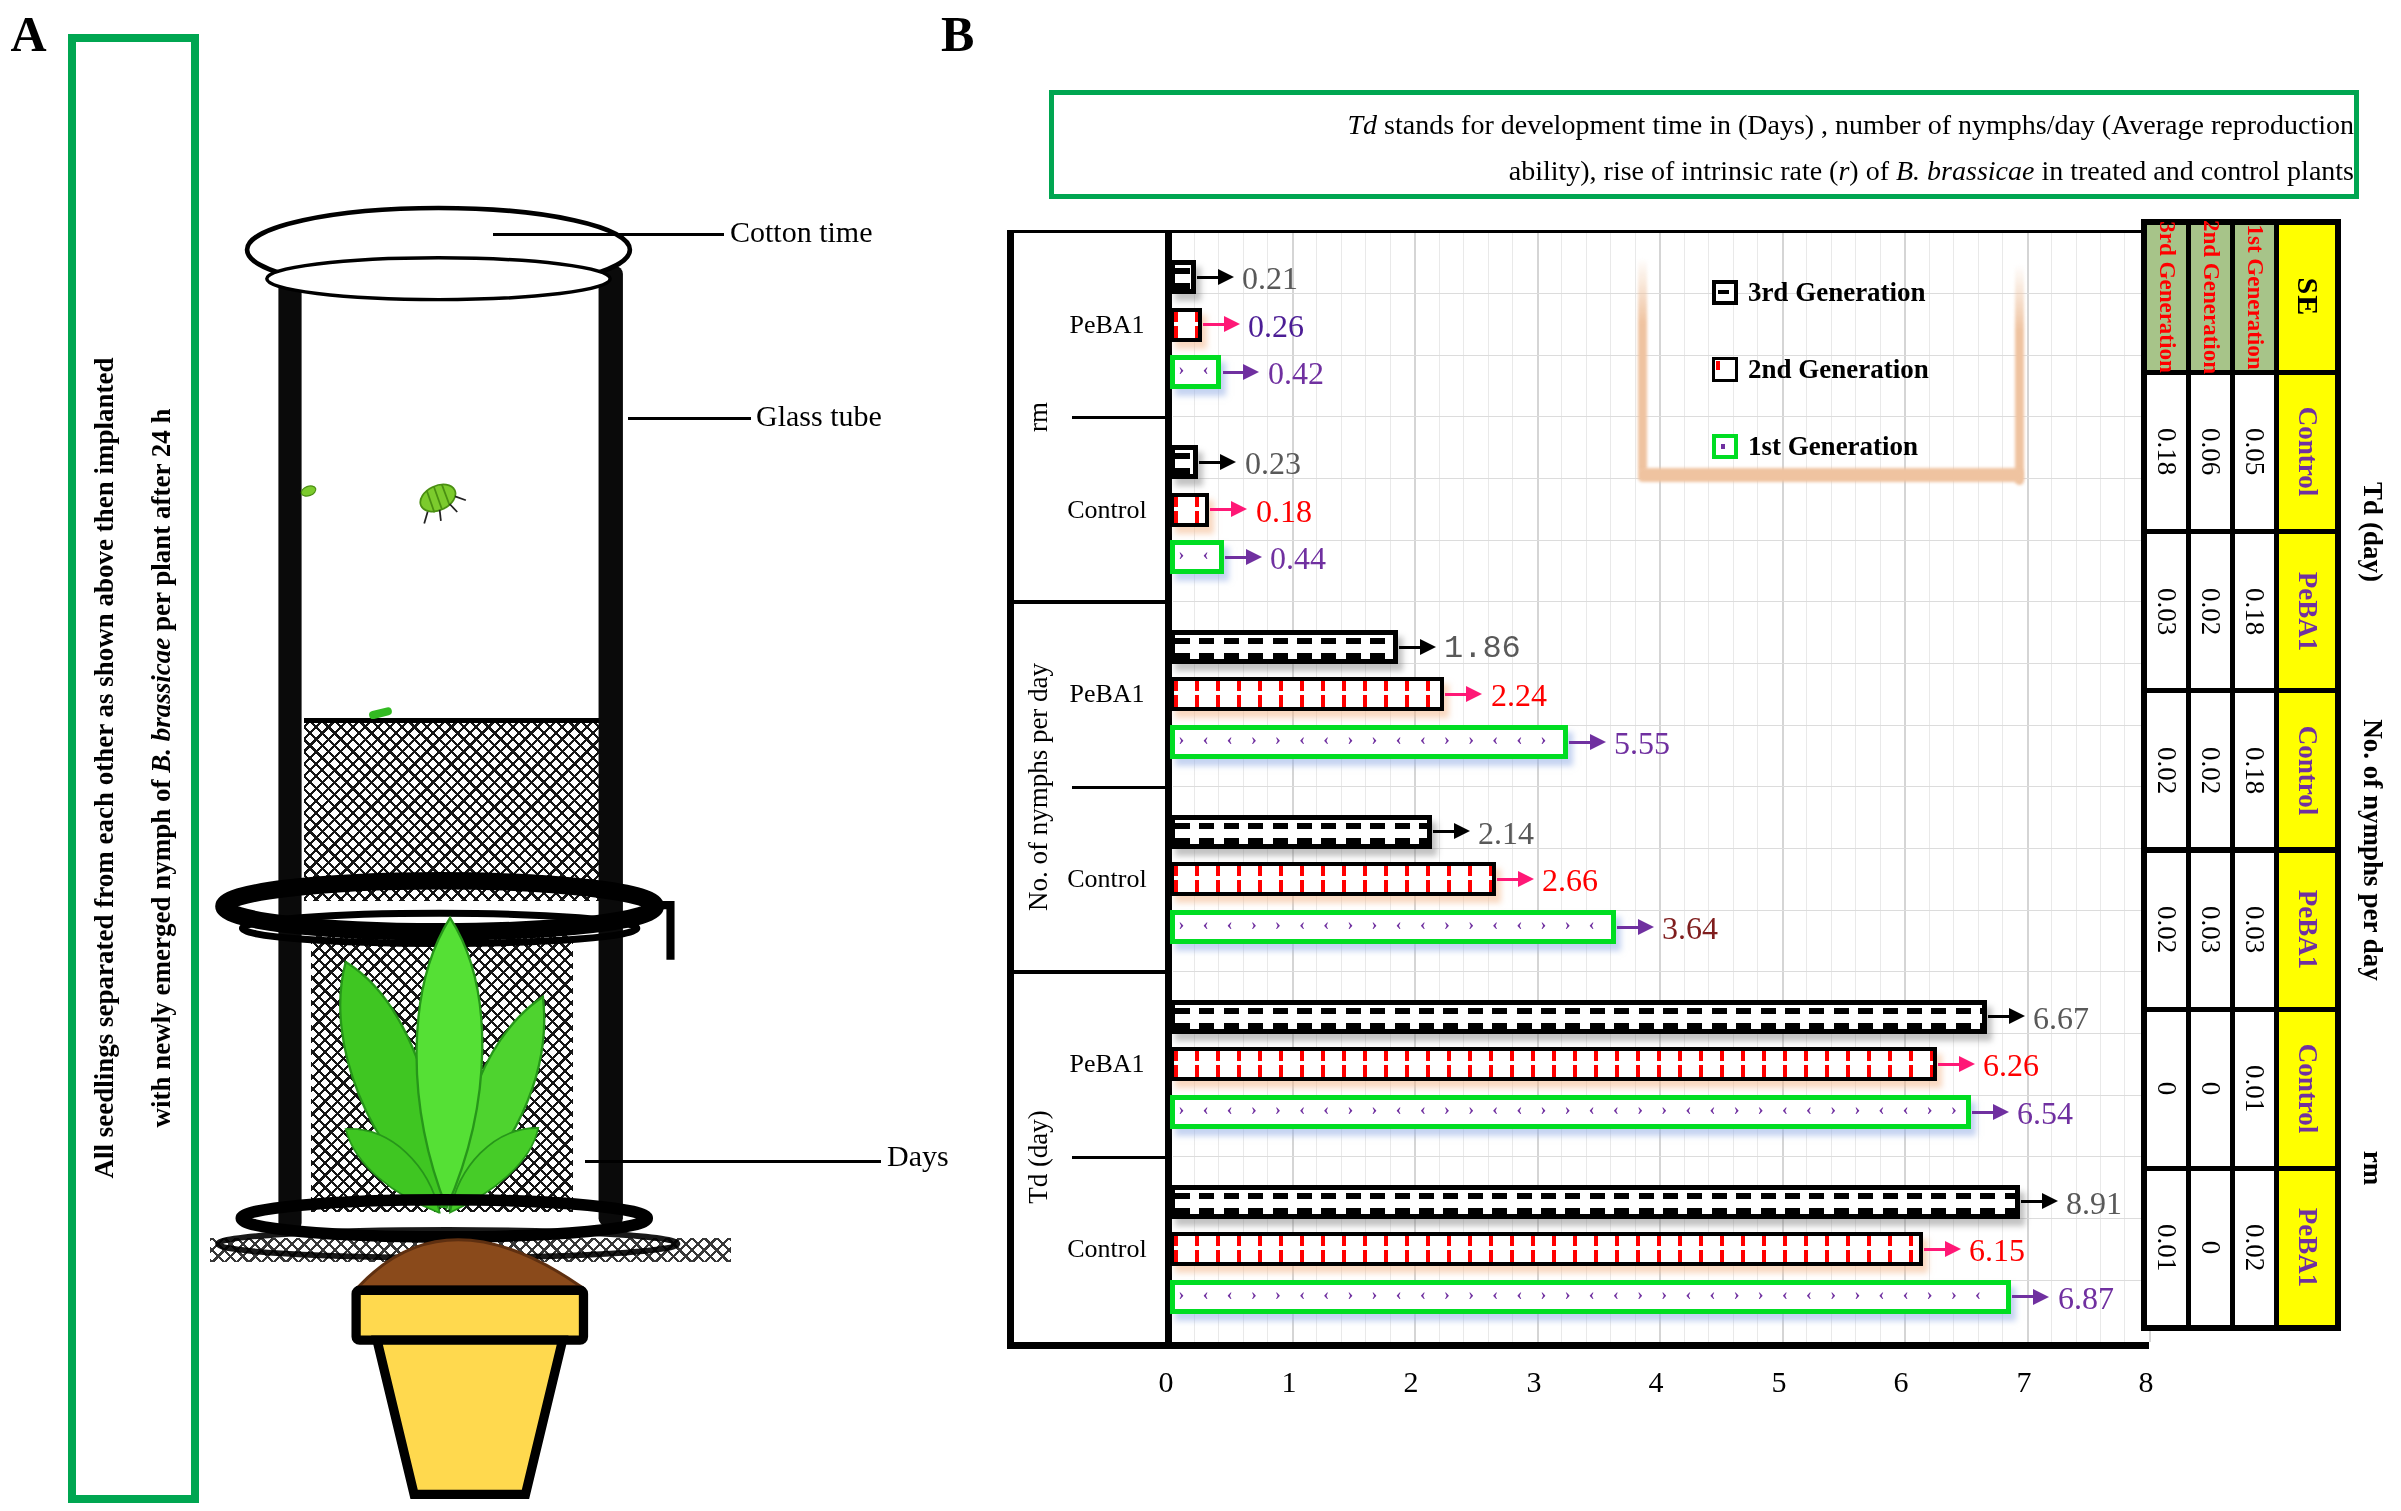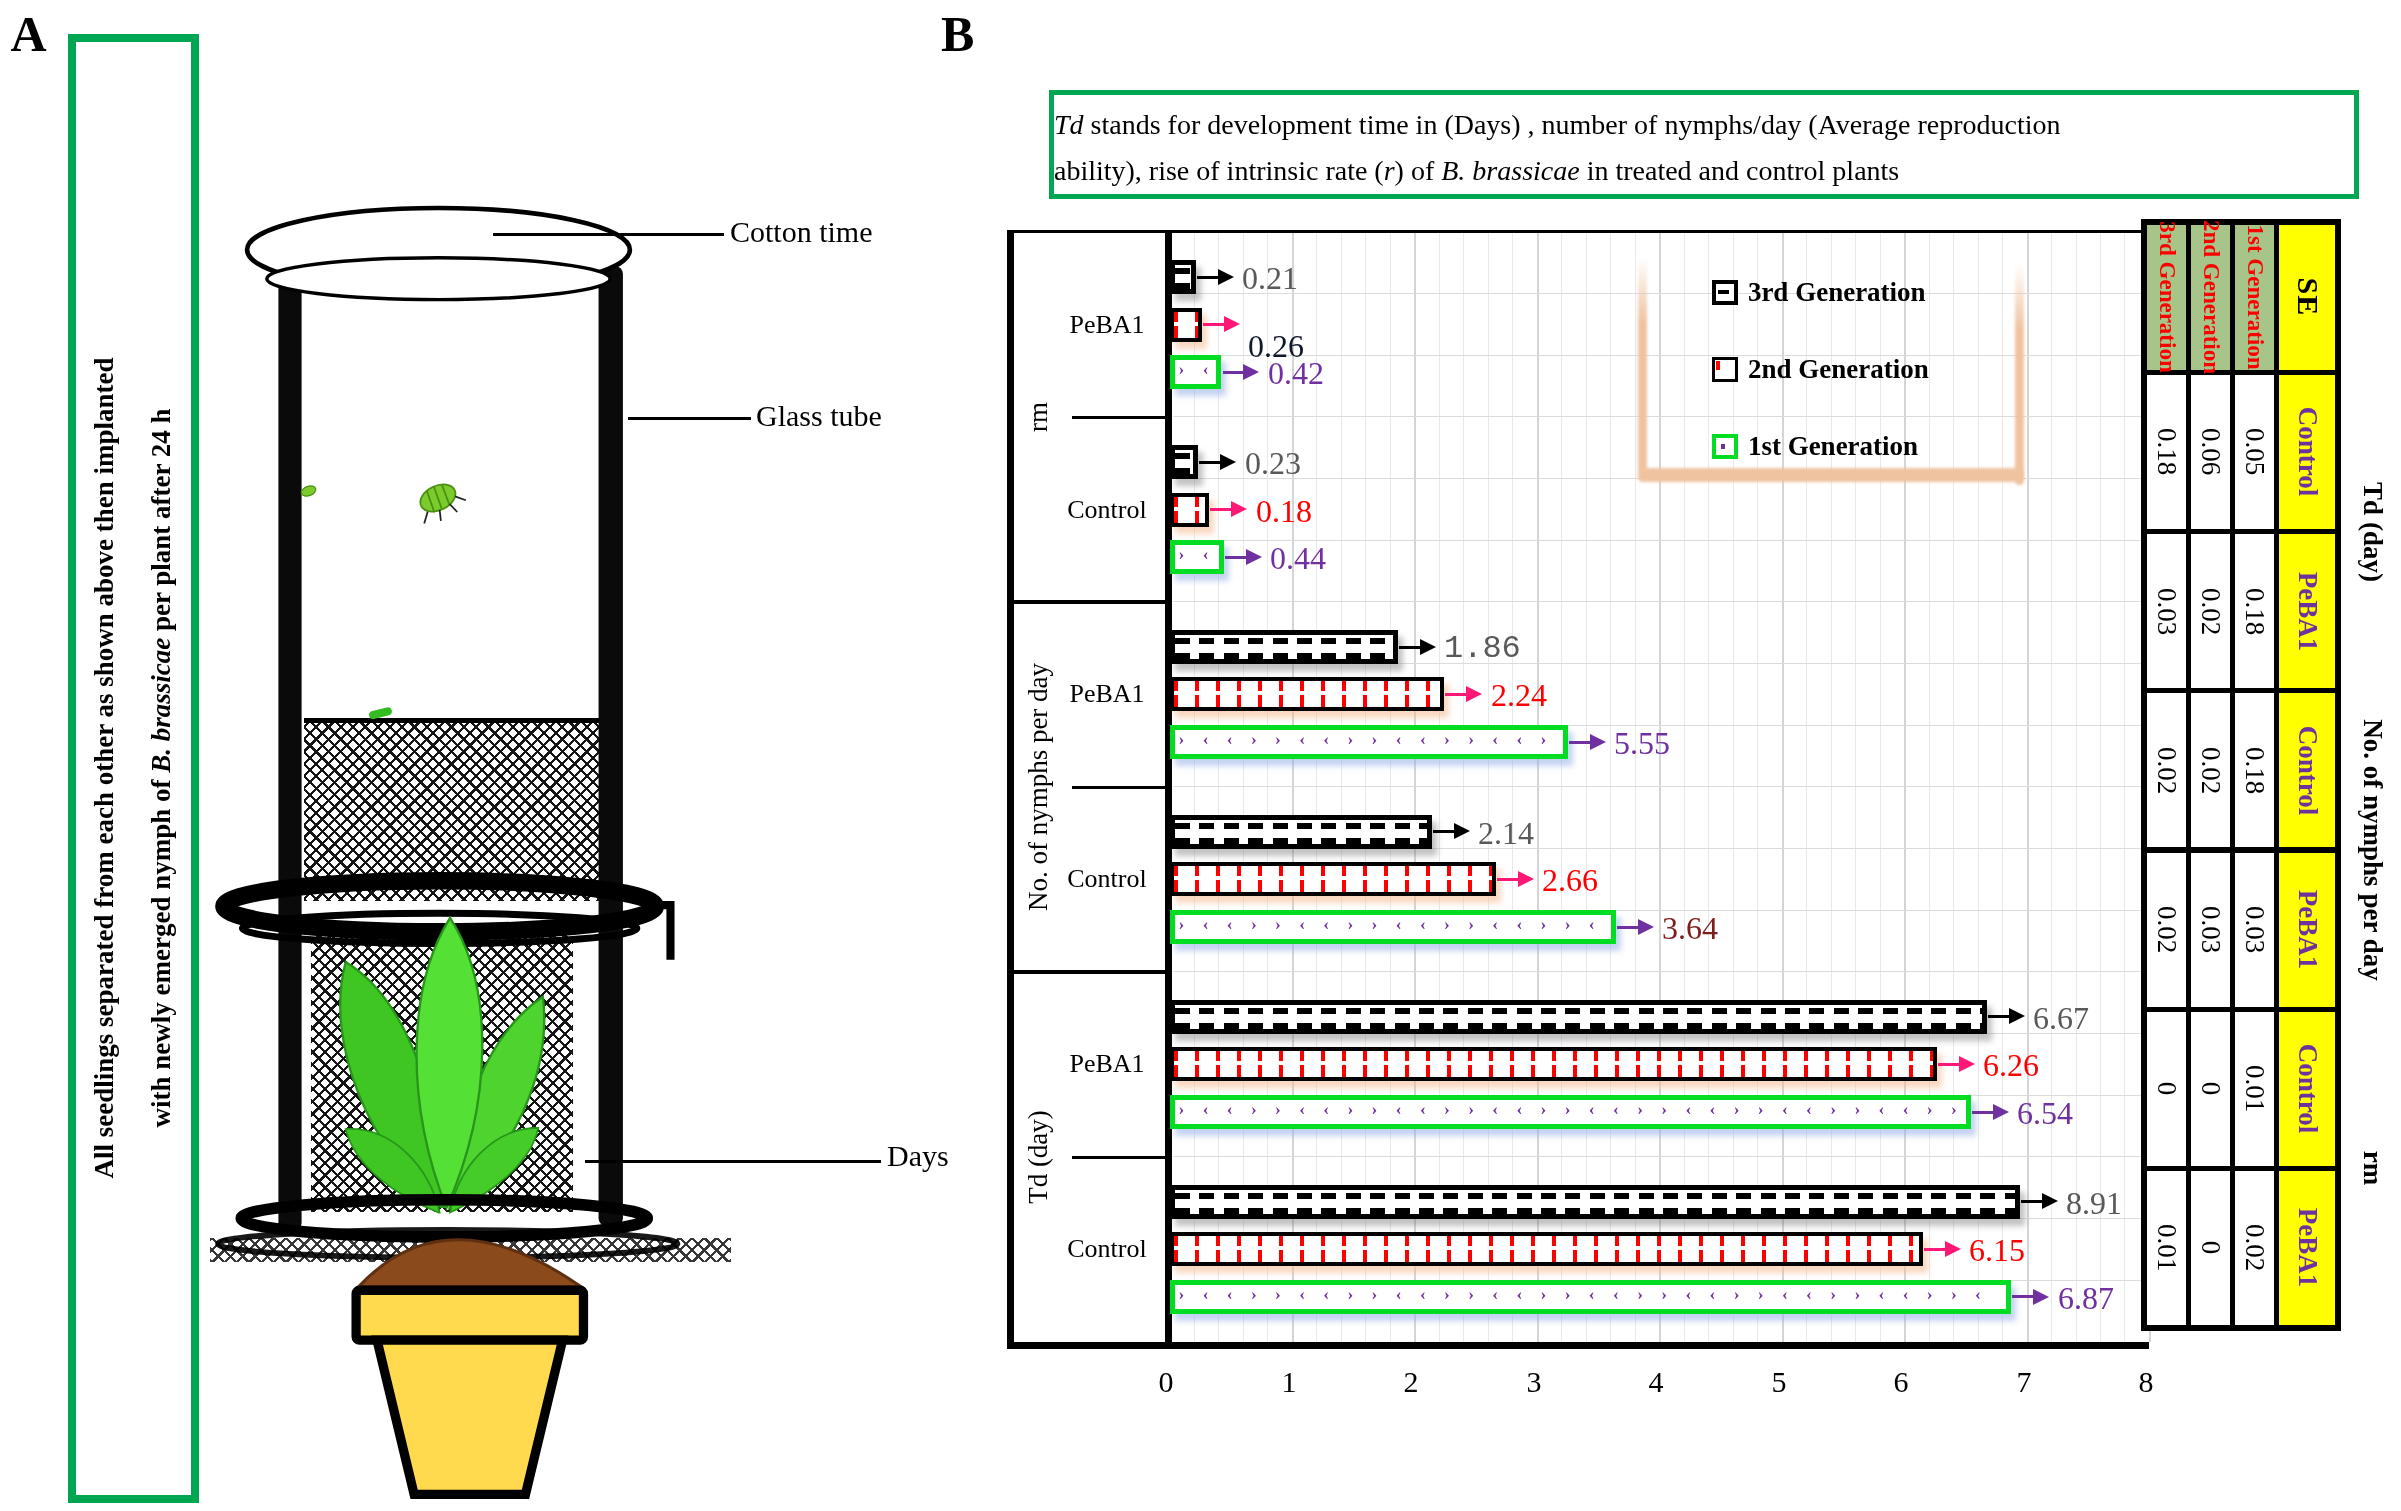--- a/index.html
+++ b/index.html
@@ -12,21 +12,21 @@
   #a-box-text{left:134px;top:768px;width:1433px;height:116px;transform:translate(-50%,-50%) rotate(-90deg);
               text-align:center;font-weight:bold;font-size:27px;line-height:57px;color:#000;white-space:nowrap;}
   .hatch{background-image:
       repeating-linear-gradient(45deg,#151515 0 2.3px,rgba(0,0,0,0) 2.3px 8.7px),
       repeating-linear-gradient(-45deg,#151515 0 2.3px,rgba(0,0,0,0) 2.3px 8.7px);
       background-color:#fff;}
   .diagram-label{font-size:30px;color:#000;white-space:nowrap;}
   .pointer-line{height:2.9px;background:#000;}
   
   #b-title{left:1049px;top:90px;width:1310px;height:109px;border:5.8px solid #00A651;box-sizing:border-box;
-           background:#fff;text-align:left;font-size:28px;line-height:46px;color:#000;padding-top:7px;}
+           background:#fff;text-align:right;font-size:28px;line-height:46px;color:#000;padding-top:7px;}
   
   .blk{background:#000;}
   .gridv{width:1.2px;background:#E9E9E9;top:233px;height:1109px;}
   .gridv.major{width:1.7px;background:#D5D5D5;}
   .gridh{height:1.2px;background:#DCDCDC;left:1173px;width:973px;}
   .grp-label{transform:translate(-50%,-50%) rotate(-90deg);font-size:27px;color:#000;white-space:nowrap;}
   .trt-label{transform:translate(-50%,-50%);font-size:26px;color:#000;white-space:nowrap;}
   .tick-label{transform:translate(-50%,-50%);font-size:30px;color:#000;}
   
   .bar{position:absolute;box-sizing:border-box;height:34px;background:#fff;}
@@ -206,21 +206,21 @@
       <div class="abs blk" style="left: 1072px; top: 1156px; width: 100px; height: 2.9px;"></div>
       <div class="abs grp-label" style="left: 1038px; top: 417px;">rm</div>
       <div class="abs trt-label" style="left: 1107px; top: 325px;">PeBA1</div>
       <div class="bar gen3" style="left: 1170px; top: 260px; width: 26px;"></div>
       <div class="arrow-line" style="left: 1197px; top: 276px; width: 22px; background: rgb(0, 0, 0);"></div>
       <div class="arrow-head" style="left: 1218px; top: 269px; border-left: 16.2px solid rgb(0, 0, 0);"></div>
       <div class="val-label" style="left: 1242px; top: 278px; color: rgb(89, 89, 89);">0.21</div>
       <div class="bar gen2" style="left: 1170px; top: 308px; width: 32px;"></div>
       <div class="arrow-line" style="left: 1203px; top: 323px; width: 22px; background: rgb(255, 24, 118);"></div>
       <div class="arrow-head" style="left: 1224px; top: 316px; border-left: 16.2px solid rgb(255, 24, 118);"></div>
-      <div class="val-label" style="left: 1248px; top: 326px; color: #0f172a; margin-top: 20px;">0.26</div>
+      <div class="val-label" style="left: 1248px; top: 326px; color: #4c1d95;">0.26</div>
       <div class="bar gen1" style="left: 1170px; top: 355px; width: 51px;">› ‹ ‹ › › ‹ ‹ › › ‹ ‹ › › ‹ ‹ › › ‹ ‹ › › ‹ ‹ › › ‹ ‹ › › ‹ ‹ › › ‹ ‹ › › ‹ ‹ › › ‹ ‹ › › ‹ ‹ › › ‹ ‹ › › ‹ ‹ › › ‹ ‹ › › ‹ ‹ › › ‹ ‹ › › ‹ ‹ › › ‹ ‹ › › ‹ ‹ › › ‹ ‹ › › ‹ ‹ › › ‹ ‹ › › ‹ ‹ › › ‹ ‹ › › ‹ ‹ › › ‹ ‹ › › ‹ ‹ › › ‹ ‹ › › ‹ ‹ › › ‹ ‹ › › ‹ ‹ › › ‹ ‹ › › ‹ ‹ › › ‹ ‹ › › ‹ ‹ › › ‹ ‹ › › ‹ ‹ › › ‹ ‹ › › ‹ ‹ › </div>
       <div class="arrow-line" style="left: 1223px; top: 371px; width: 22px; background: rgb(112, 48, 160);"></div>
       <div class="arrow-head" style="left: 1243px; top: 364px; border-left: 16.2px solid rgb(112, 48, 160);"></div>
       <div class="val-label" style="left: 1268px; top: 373px; color: rgb(112, 48, 160);">0.42</div>
       <div class="abs trt-label" style="left: 1107px; top: 510px;">Control</div>
       <div class="bar gen3" style="left: 1170px; top: 445px; width: 28px;"></div>
       <div class="arrow-line" style="left: 1199px; top: 461px; width: 22px; background: rgb(0, 0, 0);"></div>
       <div class="arrow-head" style="left: 1220px; top: 454px; border-left: 16.2px solid rgb(0, 0, 0);"></div>
       <div class="val-label" style="left: 1245px; top: 463px; color: rgb(89, 89, 89);">0.23</div>
       <div class="bar gen2" style="left: 1170px; top: 493px; width: 39px;"></div>

